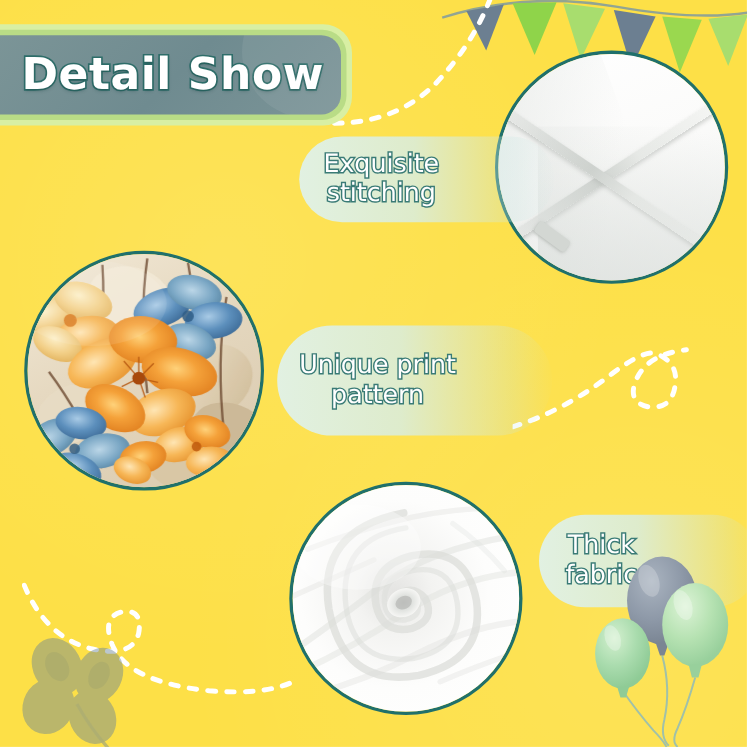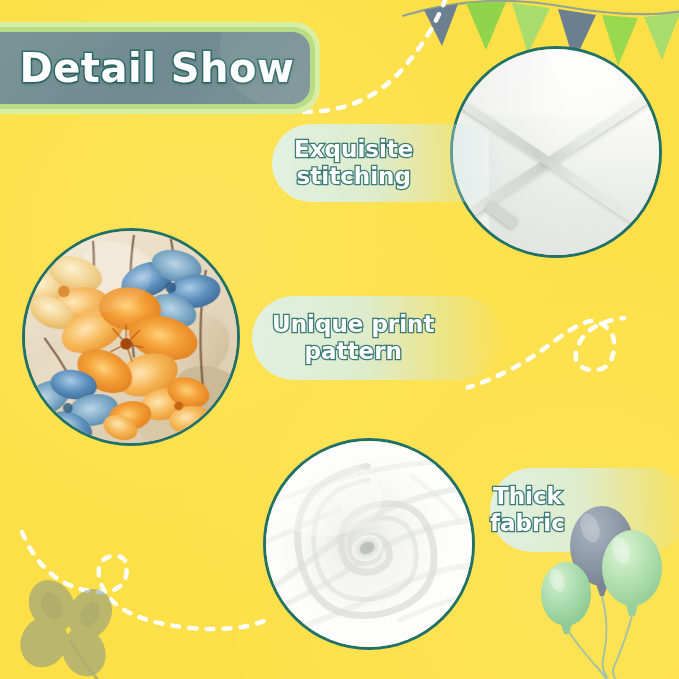--- a/index.html
+++ b/index.html
@@ -83,34 +83,34 @@
   
   .pill {
     position: absolute;
     display: flex;
     align-items: center;
     border-radius: 999px;
     background: linear-gradient(90deg, rgba(223,242,238,0.92) 0%, rgba(214,238,234,0.80) 45%, rgba(200,231,227,0.25) 85%, rgba(190,226,222,0.02) 100%);
   }
   .pill-text {
     color: #ffffff;
-    font-weight: bold;
+    font-weight: normal;
     font-size: 23px;
     line-height: 1.18;
     -webkit-text-stroke: 2.6px #3a7b76;
     paint-order: stroke fill;
     text-align: center;
     white-space: pre-line;
   }
   .pill-stitch { left: 272px; top: 124px;  width: 232px; height: 78px; }
   .pill-stitch .pill-text { margin-left: 22px; }
-  .pill-unique { left: 252px; top: 296px;  width: 250px; height: 84px; }
+  .pill-unique { left: 252px; top: 296px;  width: 250px; height: 100px; }
   .pill-unique .pill-text { margin-left: 20px; }
   .pill-thick  { left: 490px; top: 468px;  width: 200px; height: 84px; }
-  .pill-thick  .pill-text { }
+  .pill-thick  .pill-text { margin-left: 24px; }
 
   
   .photo {
     position: absolute;
     border-radius: 50%;
     border: 3px solid #20706b;
     overflow: hidden;
     box-sizing: border-box;
   }
   .photo-stitching { left: 450px; top: 46px;  width: 212px; height: 212px; }

